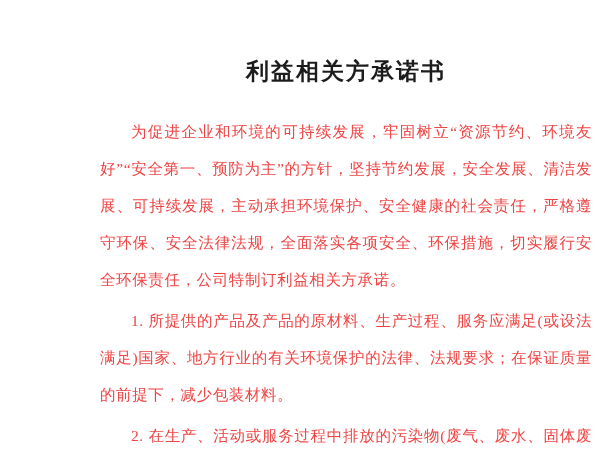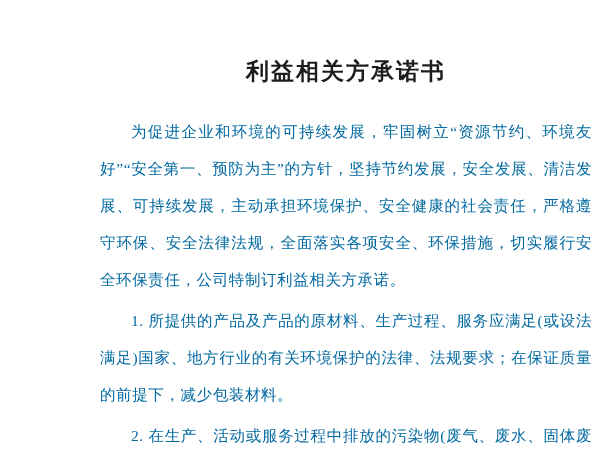--- a/index.html
+++ b/index.html
@@ -35,21 +35,21 @@
     font-size: 23px;
     font-weight: bold;
     letter-spacing: 2px;
     color: #1c1c1c;
     margin: 0 0 26px 0;
     font-family: "Liberation Serif", "DejaVu Serif", serif;
   }
   .para {
     font-size: 15.5px;
     line-height: 37px;
-    color: #0369a1;
+    color: #ef4444;
     text-align: justify;
     text-justify: inter-ideograph;
     margin: 0 0 4px 0;
     letter-spacing: 0.6px;
     text-indent: 2em;
   }
   .para.tight {
     margin-bottom: 0;
   }
   .edge-fade-left {

